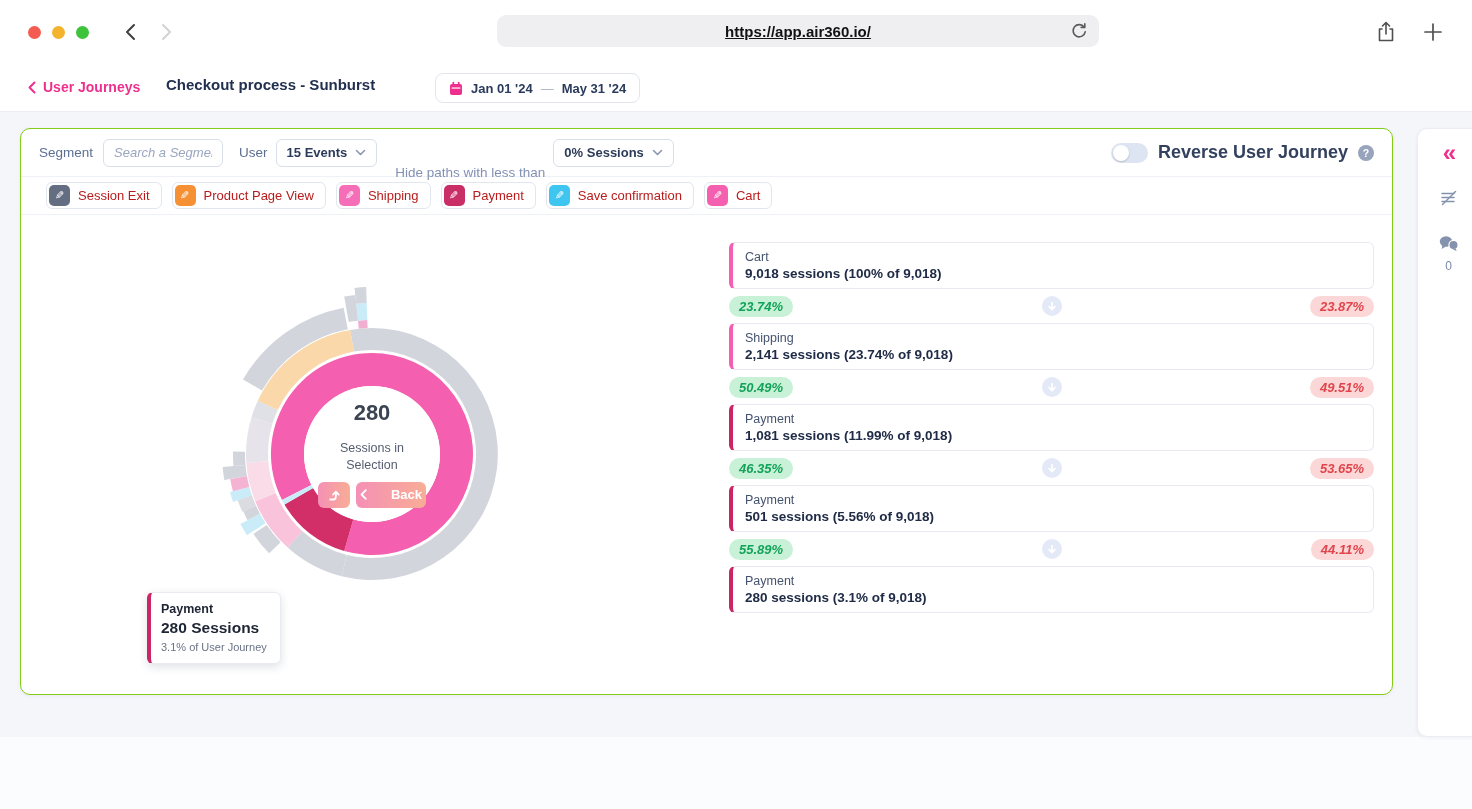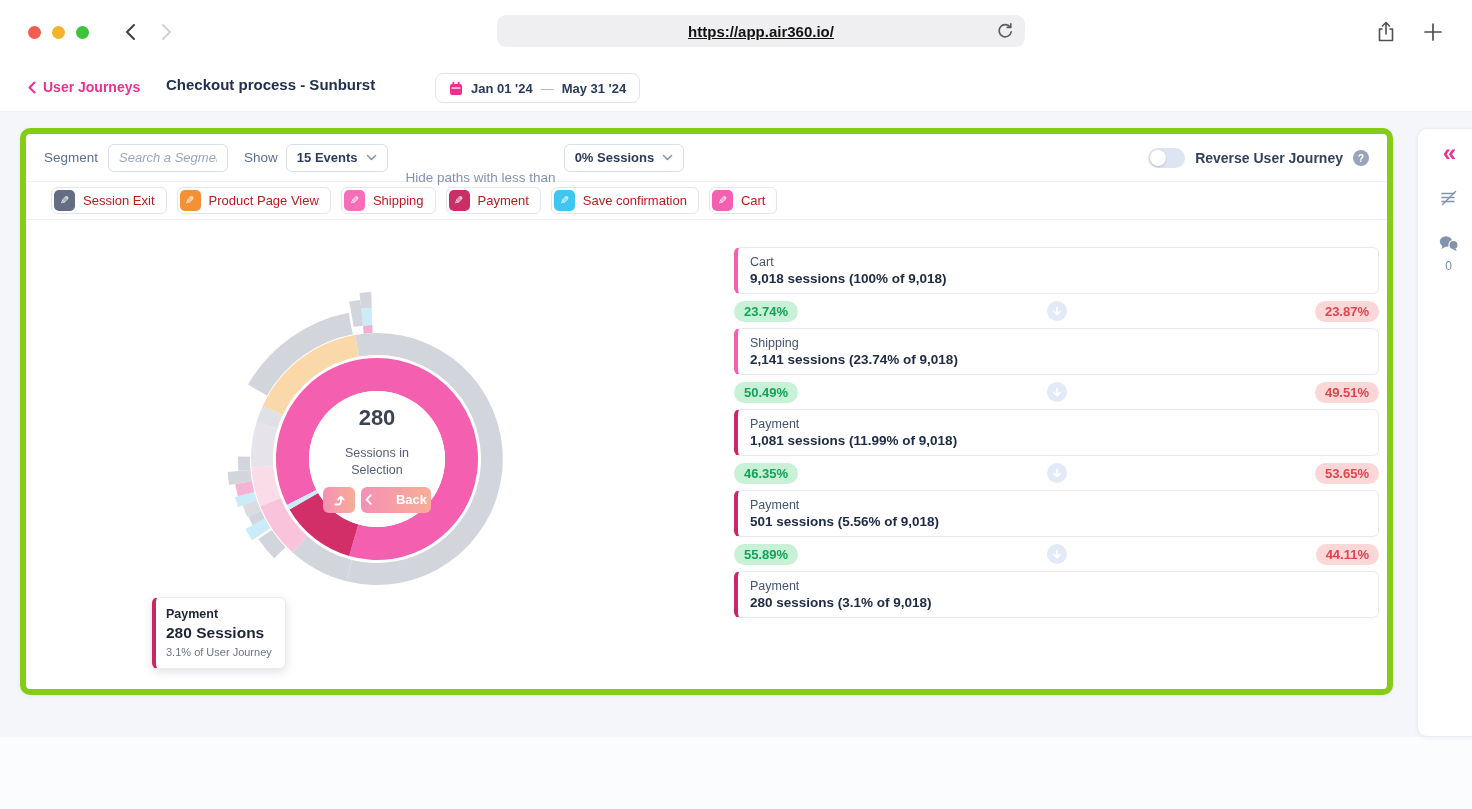--- a/index.html
+++ b/index.html
@@ -11,21 +11,21 @@
   }
   
   .chrome { position:absolute; top:0; left:0; right:0; height:62px; background:#fff; }
   .tl { position:absolute; top:26px; width:13px; height:13px; border-radius:50%; }
   .tl.red { left:28px; background:#f45c51; }
   .tl.yellow { left:52px; background:#f3b32d; }
   .tl.green { left:76px; background:#3fc23c; }
   .nav-arrow { position:absolute; top:23px; }
   .nav-back { left:124px; }
   .nav-fwd { left:160px; }
-  .url-bar { position:absolute; left:497px; top:15px; width:528px; height:32px;
+  .url-bar { position:absolute; left:497px; top:15px; width:602px; height:32px;
     background:#efeff1; border-radius:9px; display:flex; align-items:center; justify-content:center; }
   .url-text { font-size:15px; font-weight:700; text-decoration:underline; color:#121212; }
   .reload-btn { position:absolute; right:10px; top:6px; width:20px; height:20px; }
   .chrome-right { position:absolute; top:20px; }
   .share-btn { left:1375px; } .newtab-btn { left:1421px; }
 
   
   .app-header { position:absolute; top:62px; left:0; right:0; height:50px; background:#fff;
     border-bottom:1px solid #edeff4; }
   .back-link { position:absolute; left:28px; top:17px; color:#ef2f8d; font-size:14px; font-weight:700;
@@ -43,38 +43,38 @@
     background:linear-gradient(90deg,#f78fb3,#f9a88e); color:#fff; font-size:14px; font-weight:600;
     display:flex; align-items:center; justify-content:center; gap:8px; border:none; cursor:pointer; }
   .save-plus { font-size:16px; font-weight:400; }
 
   
   .content-bg { position:absolute; top:112px; left:0; right:0; height:625px; background:#f4f6fa; }
   .content-bottom { position:absolute; top:737px; left:0; right:0; bottom:0; background:#fbfcfe; }
 
   
   .main-card { position:absolute; left:20px; top:128px; width:1373px; height:567px; background:#fff;
-    border:6px solid #84cc16; border-radius:10px; box-shadow:0 1px 4px rgba(30,40,70,0.05); }
+    border:1px solid #84cc16; border-radius:10px; box-shadow:0 1px 4px rgba(30,40,70,0.05); }
 
   .toolbar { position:absolute; top:0; left:0; right:0; height:48px; border-bottom:1px solid #eef1f6;
     display:flex; align-items:center; padding-left:18px; }
   .tb-label { font-size:13.5px; color:#5d6e93; }
   .tb-label.light { color:#8391b5;margin-top:40px; }
   .seg-input { margin-left:10px; width:120px; height:28px; border:1px solid #d9dfe9; border-radius:6px;
     padding:0 10px; font-size:13px; font-style:italic; color:#333; font-family:"Liberation Sans",sans-serif; outline:none; }
   .seg-input::placeholder { color:#9aa6bf; font-style:italic; }
   .ml16 { margin-left:16px; } .ml18 { margin-left:18px; }
   .dd { margin-left:8px; height:28px; border:1px solid #d9dfe9; border-radius:6px; background:#fff;
     display:flex; align-items:center; gap:8px; padding:0 10px; font-size:13px; font-weight:600;
     color:#2c3b5a; cursor:pointer; }
   .tb-right { margin-left:auto; display:flex; align-items:center; gap:10px; padding-right:18px; }
   .toggle { width:37px; height:20px; border-radius:10px; background:#dde4f2; position:relative; cursor:pointer; }
   .toggle .knob { position:absolute; left:2px; top:2px; width:16px; height:16px; border-radius:50%;
     background:#fff; box-shadow:0 1px 2px rgba(0,0,0,.18); }
-  .tb-right .lbl { font-size:14px; font-weight:600; color:#33415e; }
+  .tb-right .lbl { font-size:18px; font-weight:600; color:#33415e; }
   .help { width:16px; height:16px; border-radius:50%; background:#98a4bc; color:#fff; font-size:10.5px;
     font-weight:700; display:flex; align-items:center; justify-content:center; cursor:pointer; }
 
   
   .chips { position:absolute; top:48px; left:0; right:0; height:38px; border-bottom:1px solid #eef1f6;
     display:flex; align-items:center; gap:10px; padding-left:25px; }
   .chip { height:27px; border:1px solid #e2e6ee; border-radius:6px; background:#fff; display:flex;
     align-items:center; gap:8px; padding:2px; padding-right:11px; cursor:pointer; }
   .chip-color { width:21px; height:21px; border-radius:5px; display:flex; align-items:center;
     justify-content:center; }
@@ -101,21 +101,21 @@
   .tt-sessions { font-size:15.5px; font-weight:700; color:#1d2434; margin-top:3px; }
   .tt-share { font-size:11px; color:#6a7386; margin-top:4px; }
 
   
   .journey { position:absolute; left:708px; top:113px; width:645px; }
   .j-card { height:47px; border:1px solid #e7eaf0; border-left:4px solid #f65fb1; border-radius:6px;
     background:#fff; display:flex; flex-direction:column; justify-content:center; padding-left:12px;
     margin-bottom:6px; }
   .j-name { font-size:12.5px; color:#45536f; }
   .j-detail { font-size:13.5px; font-weight:700; color:#202c47; margin-top:2px; }
-  .j-trans { height:22px; display:flex; align-items:center; margin-bottom:6px; }
+  .j-trans { height:22px; display:flex; align-items:center; margin-bottom:6px;font-style:italic; }
   .pill { padding:3px 10px; border-radius:11px; font-size:13px; font-weight:600; }
   .pill.green { background:#c8f1d7; color:#13a259; }
   .pill.red { background:#fbd7d7; color:#e0444c; }
   .trans-mid { flex:1; display:flex; justify-content:center; }
   .circle-down { width:20px; height:20px; border-radius:50%; background:#e3e9f6; display:flex;
     align-items:center; justify-content:center; cursor:pointer; }
 
   
   .side-card { position:absolute; left:1417px; top:128px; width:62px; height:609px; background:#fff;
     border:1px solid #ecedf2; border-right:none; border-radius:10px 0 0 10px;
@@ -203,21 +203,21 @@
 </div>
 
 <div class="content-bg"></div>
 <div class="content-bottom"></div>
 
 <div class="main-card">
 
   <div class="toolbar">
     <span class="tb-label">Segment</span>
     <input class="seg-input" placeholder="Search a Segment" style="">
-    <span class="tb-label ml16">Show</span>
+    <span class="tb-label ml16">User</span>
     <div class="dd">
       <span>15 Events</span>
       <svg width="11" height="7" viewBox="0 0 11 7">
           <path d="M1.5 1.5 L5.5 5.5 L9.5 1.5" fill="none" stroke="#8a96ad" stroke-width="1.6" stroke-linecap="round" stroke-linejoin="round"></path>
         </svg>
     </div>
     <span class="tb-label light ml18">Hide paths with less than</span>
     <div class="dd">
       <span>0% Sessions</span>
       <svg width="11" height="7" viewBox="0 0 11 7">

